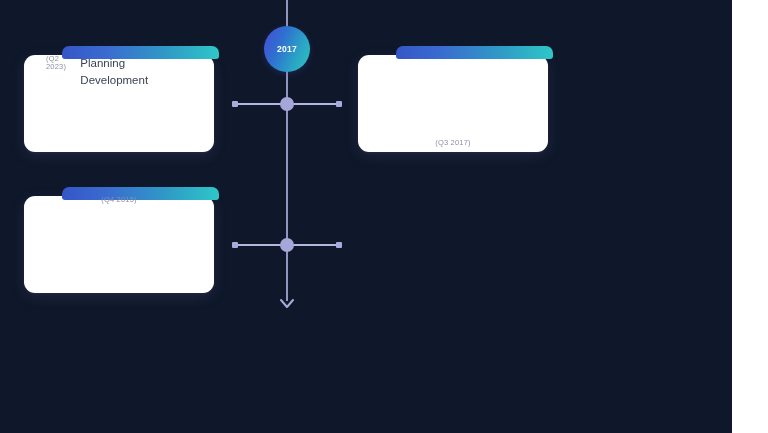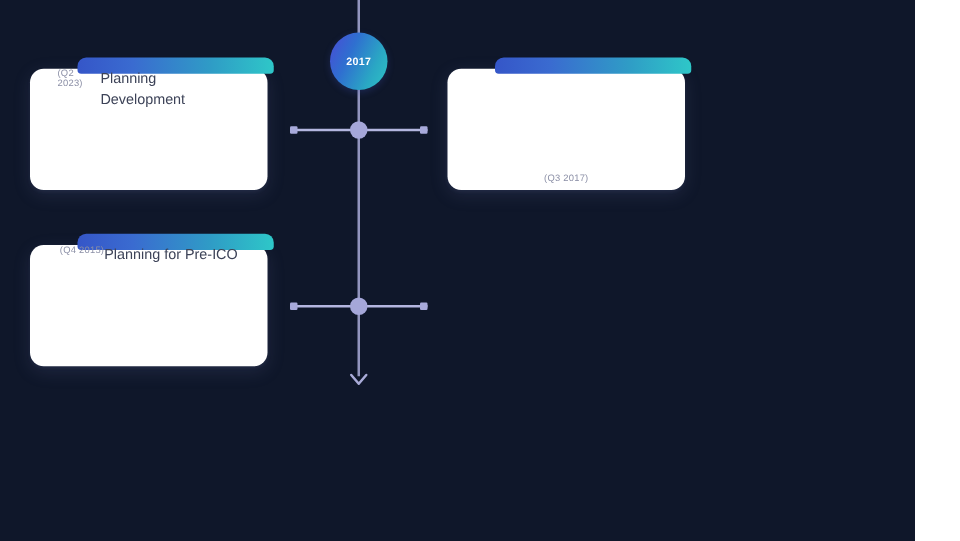--- a/index.html
+++ b/index.html
@@ -189,17 +189,16 @@
     <div class="card-bar"></div>
     <div class="card-body">
       <div class="period">(Q3 2017)</div>
     </div>
   </div>
 
   <div class="card align-left" id="card-q4-2017">
     <div class="card-bar"></div>
     <div class="card-body">
       <div class="period">(Q4 2015)</div>
-      <div class="title">Planning for Pre-ICO</div>
     </div>
   </div>
 
 </div>
 
 </body></html>

